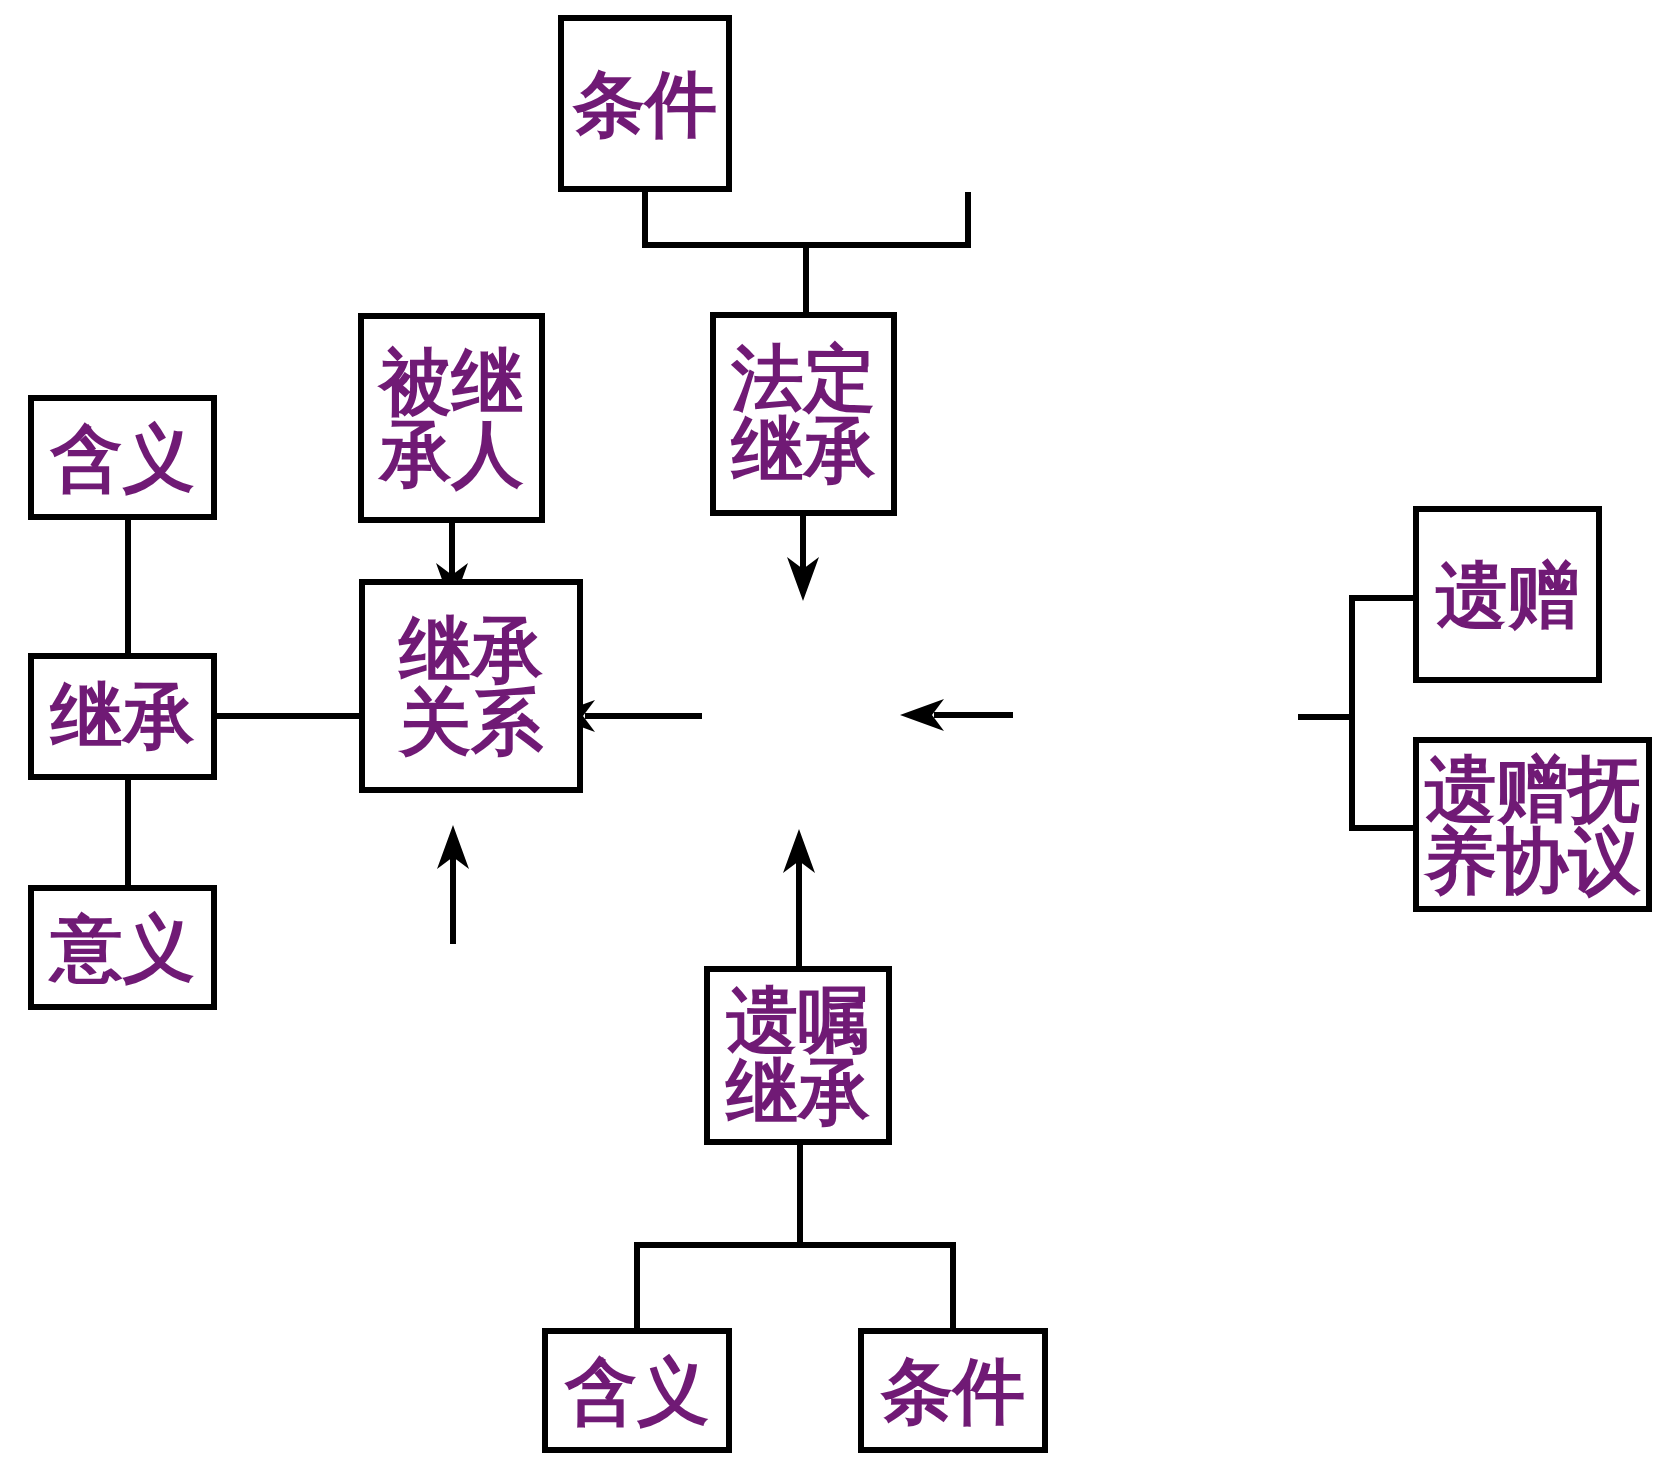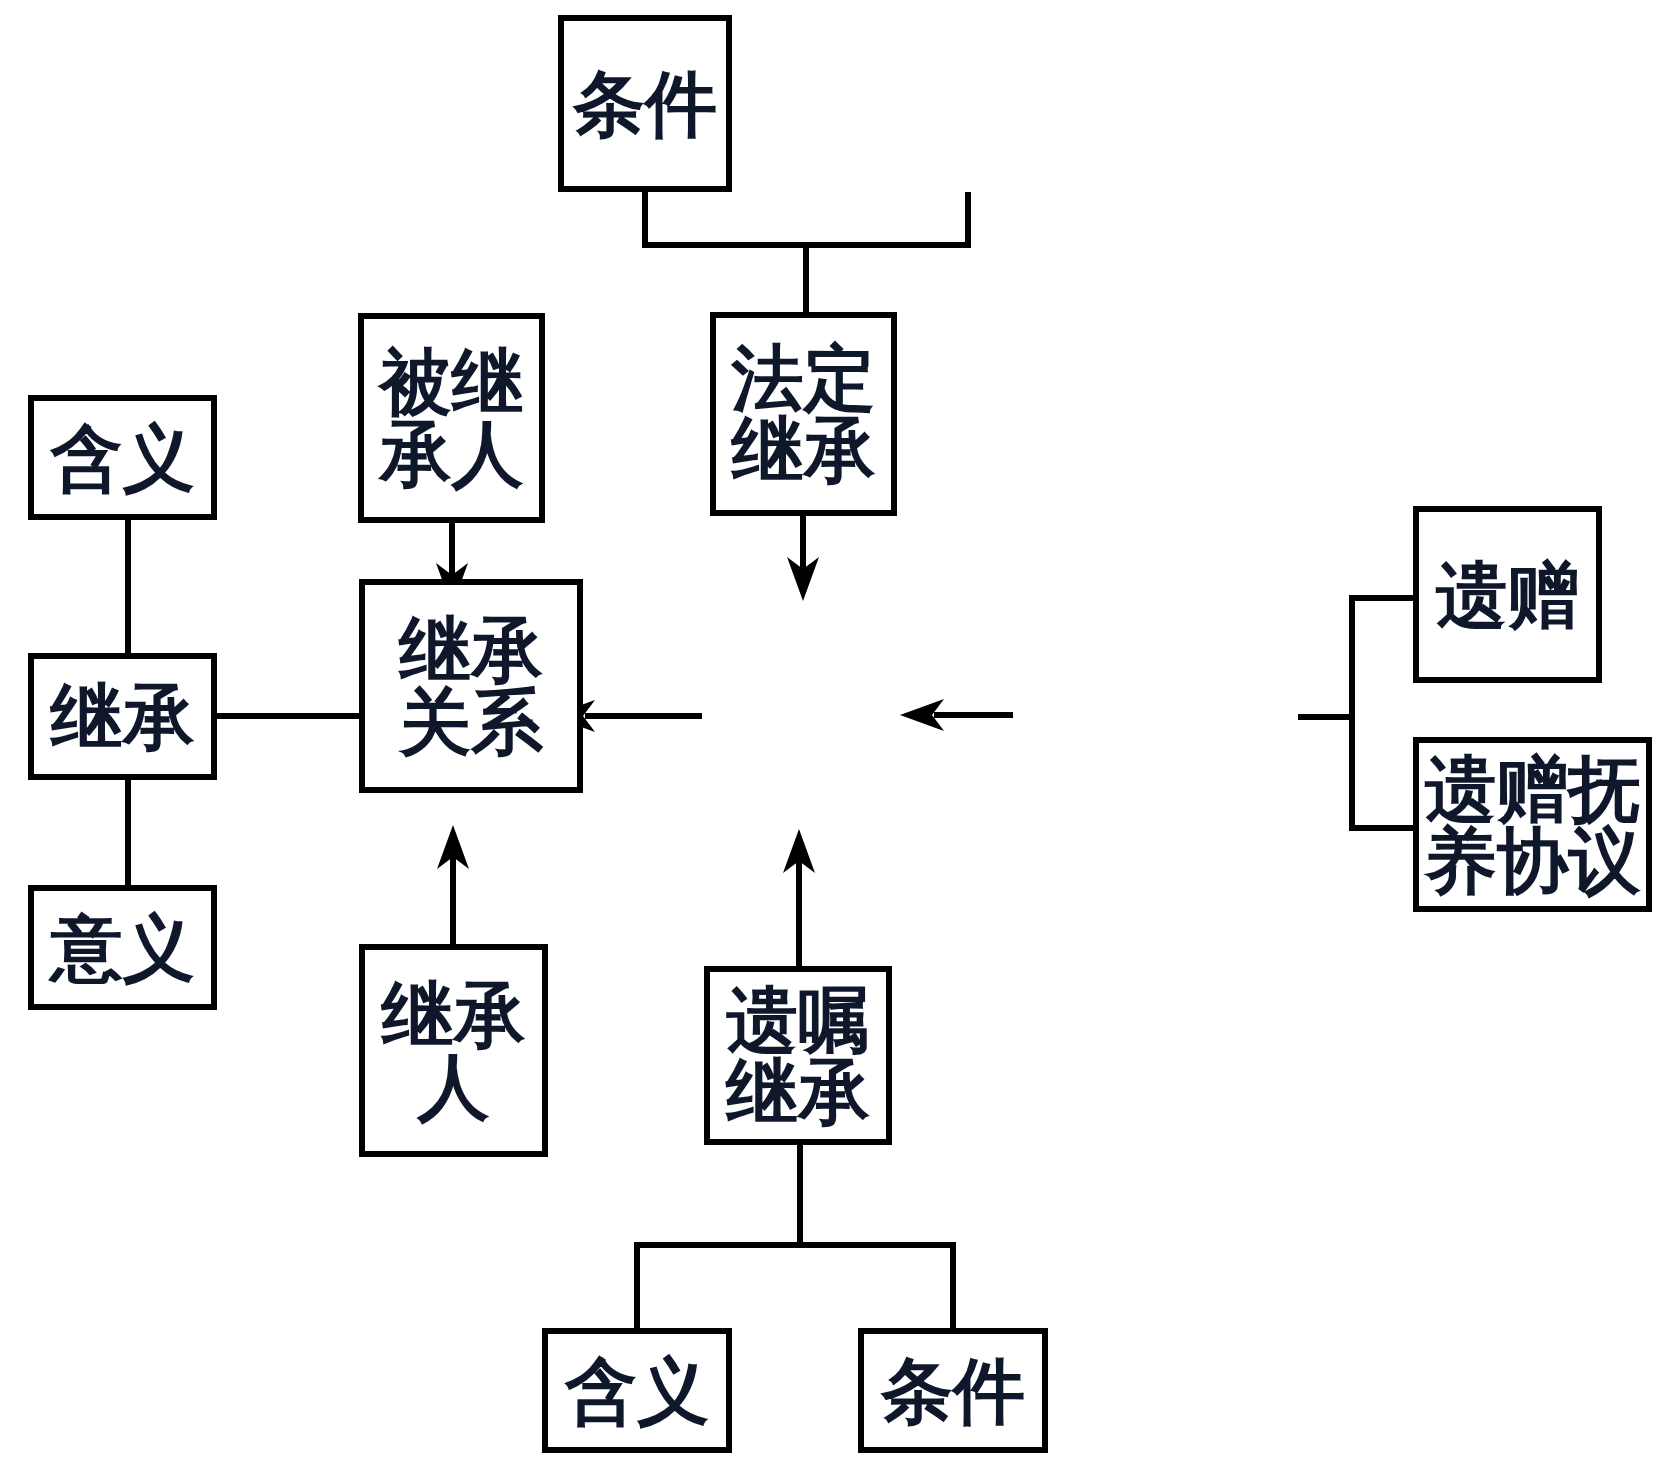--- a/index.html
+++ b/index.html
@@ -28,21 +28,21 @@
   }
   .wires polygon {
     fill: #000000;
     stroke: none;
   }
   .node {
     position: absolute;
     box-sizing: border-box;
     border: 6px solid #000000;
     background: #ffffff;
-    color: #0f172a;
+    color: #701a75;
     display: flex;
     align-items: center;
     justify-content: center;
     text-align: center;
     font-size: 72px;
     line-height: 1.0;
     font-weight: bold;
     letter-spacing: 0;
   }
 </style>
@@ -94,33 +94,32 @@
 
   <div class="node" style="left:558px; top:15px; width:174px; height:177px;">条件</div>
 
 
   <div class="node" style="left:710px; top:312px; width:187px; height:204px;">法定继承</div>
 
   <div class="node" style="left:28px; top:395px; width:189px; height:125px;">含义</div>
 
   <div class="node" style="left:358px; top:313px; width:187px; height:210px;">被继承人</div>
 
-  <div class="node" style="left:28px; top:653px; width:189px; height:127px;">继承</div>
+  <div class="node" style="left:28px; top:653px; width:189px; height:127px;font-family:Liberation Serif, serif;">继承</div>
 
   <div class="node" style="left:359px; top:579px; width:224px; height:214px;">继承关系</div>
 
 
 
   <div class="node" style="left:1413px; top:506px; width:189px; height:177px;">遗赠</div>
 
   <div class="node" style="left:1413px; top:737px; width:239px; height:175px;">遗赠抚养协议</div>
 
   <div class="node" style="left:28px; top:885px; width:189px; height:125px;">意义</div>
 
-  <div class="node" style="left:359px; top:944px; width:189px; height:213px;">继承人</div>
 
   <div class="node" style="left:704px; top:966px; width:188px; height:179px;">遗嘱继承</div>
 
   <div class="node" style="left:542px; top:1328px; width:190px; height:125px;">含义</div>
 
   <div class="node" style="left:858px; top:1328px; width:190px; height:125px;">条件</div>
 
 </div>
 
 </body></html>

